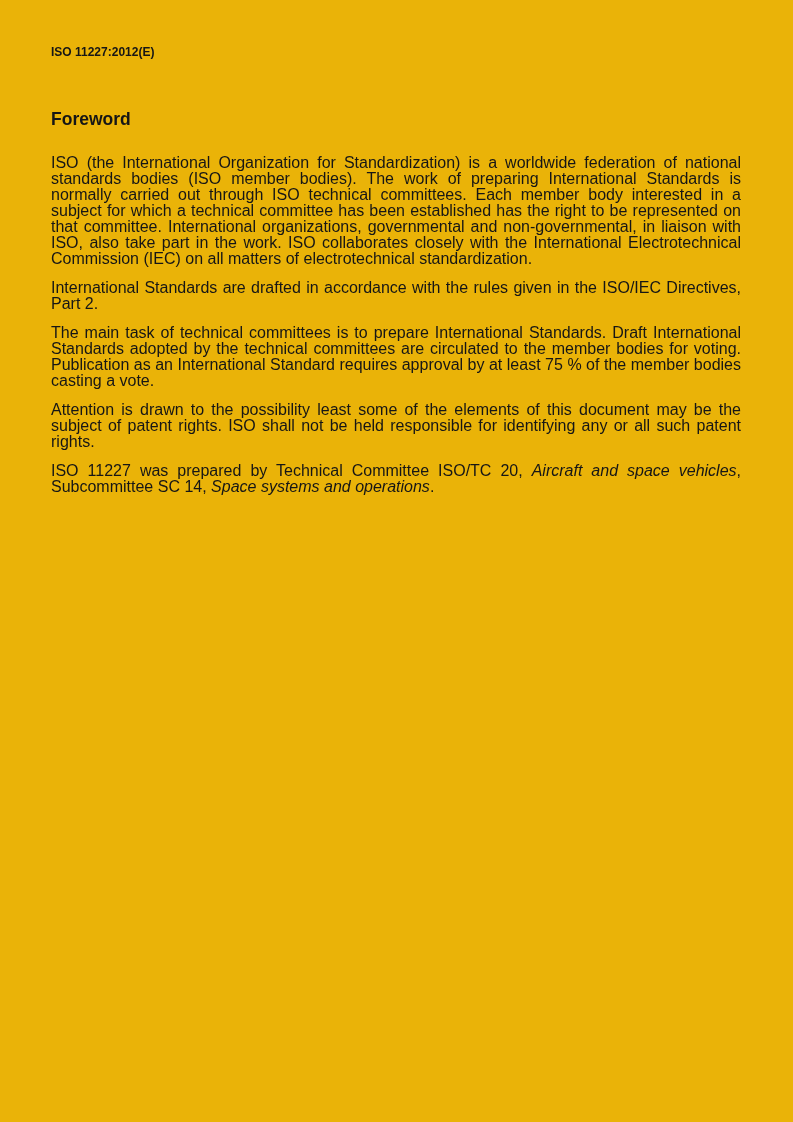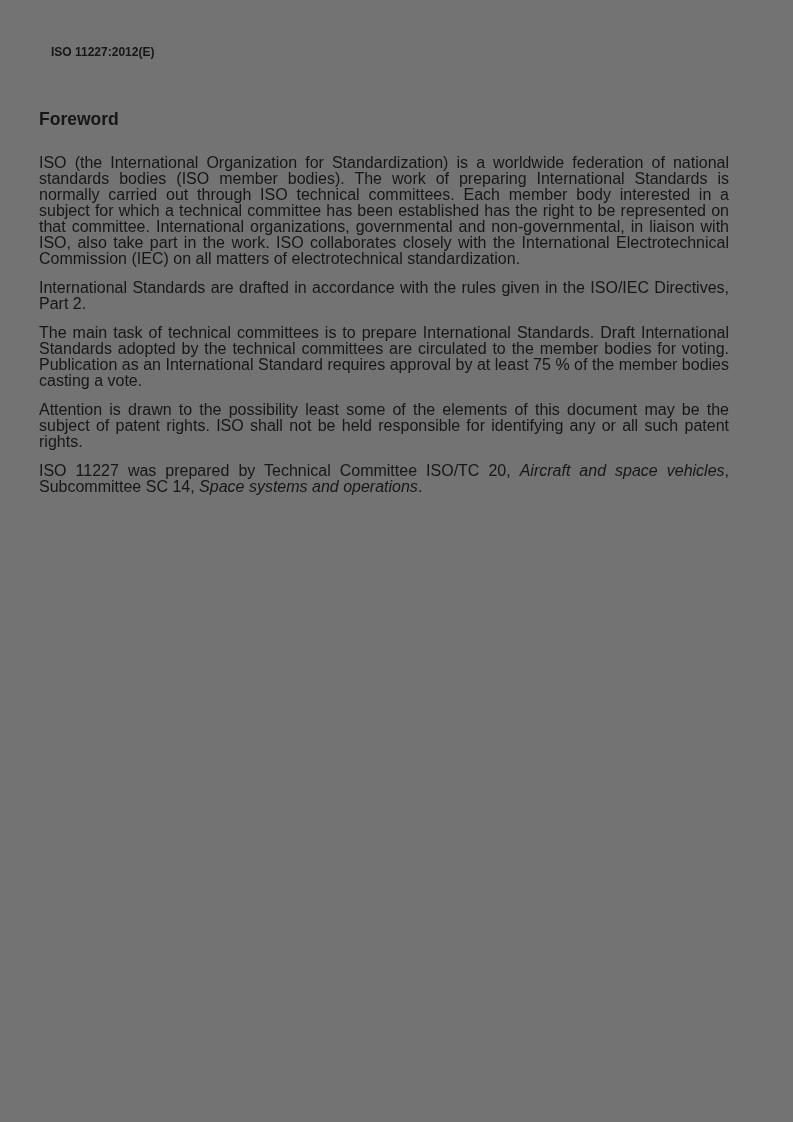--- a/index.html
+++ b/index.html
@@ -8,33 +8,33 @@
     height: 1122px;
     background: #ffffff;
     font-family: "Liberation Sans", "DejaVu Sans", sans-serif;
     color: #161616;
     position: relative;
     overflow: hidden;
   }
   .page {
     position: absolute;
     inset: 0;
-    background: #737373;
+    background: #eab308;
   }
   .running-header {
     position: absolute;
     top: 45px;
     left: 51px;
     font-size: 12px;
     font-weight: bold;
   }
   .content {
     position: absolute;
     top: 109px;
-    left: 39px;
+    left: 51px;
     width: 690px;
   }
   .title {
     font-size: 17.5px;
     font-weight: bold;
     margin: 0 0 25px 0;
   }
   .para {
     font-size: 16px;
     line-height: 16px;

